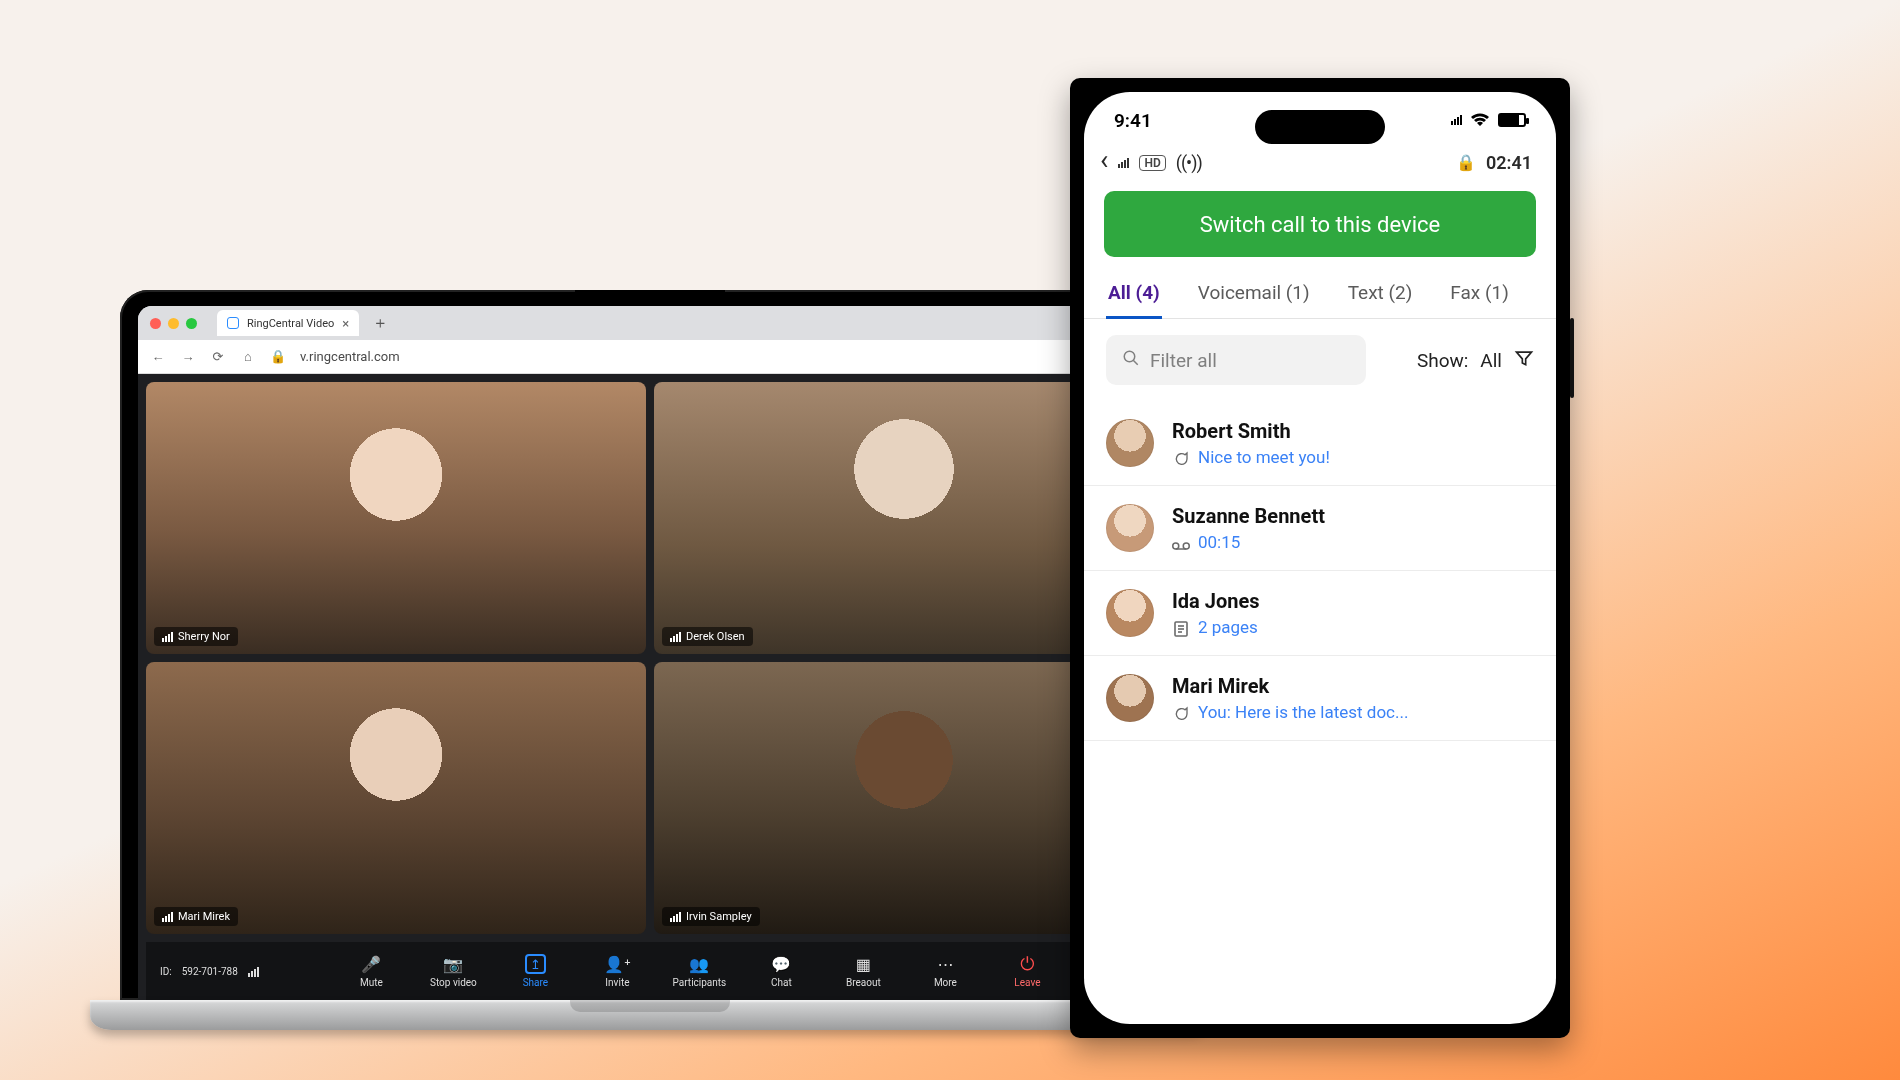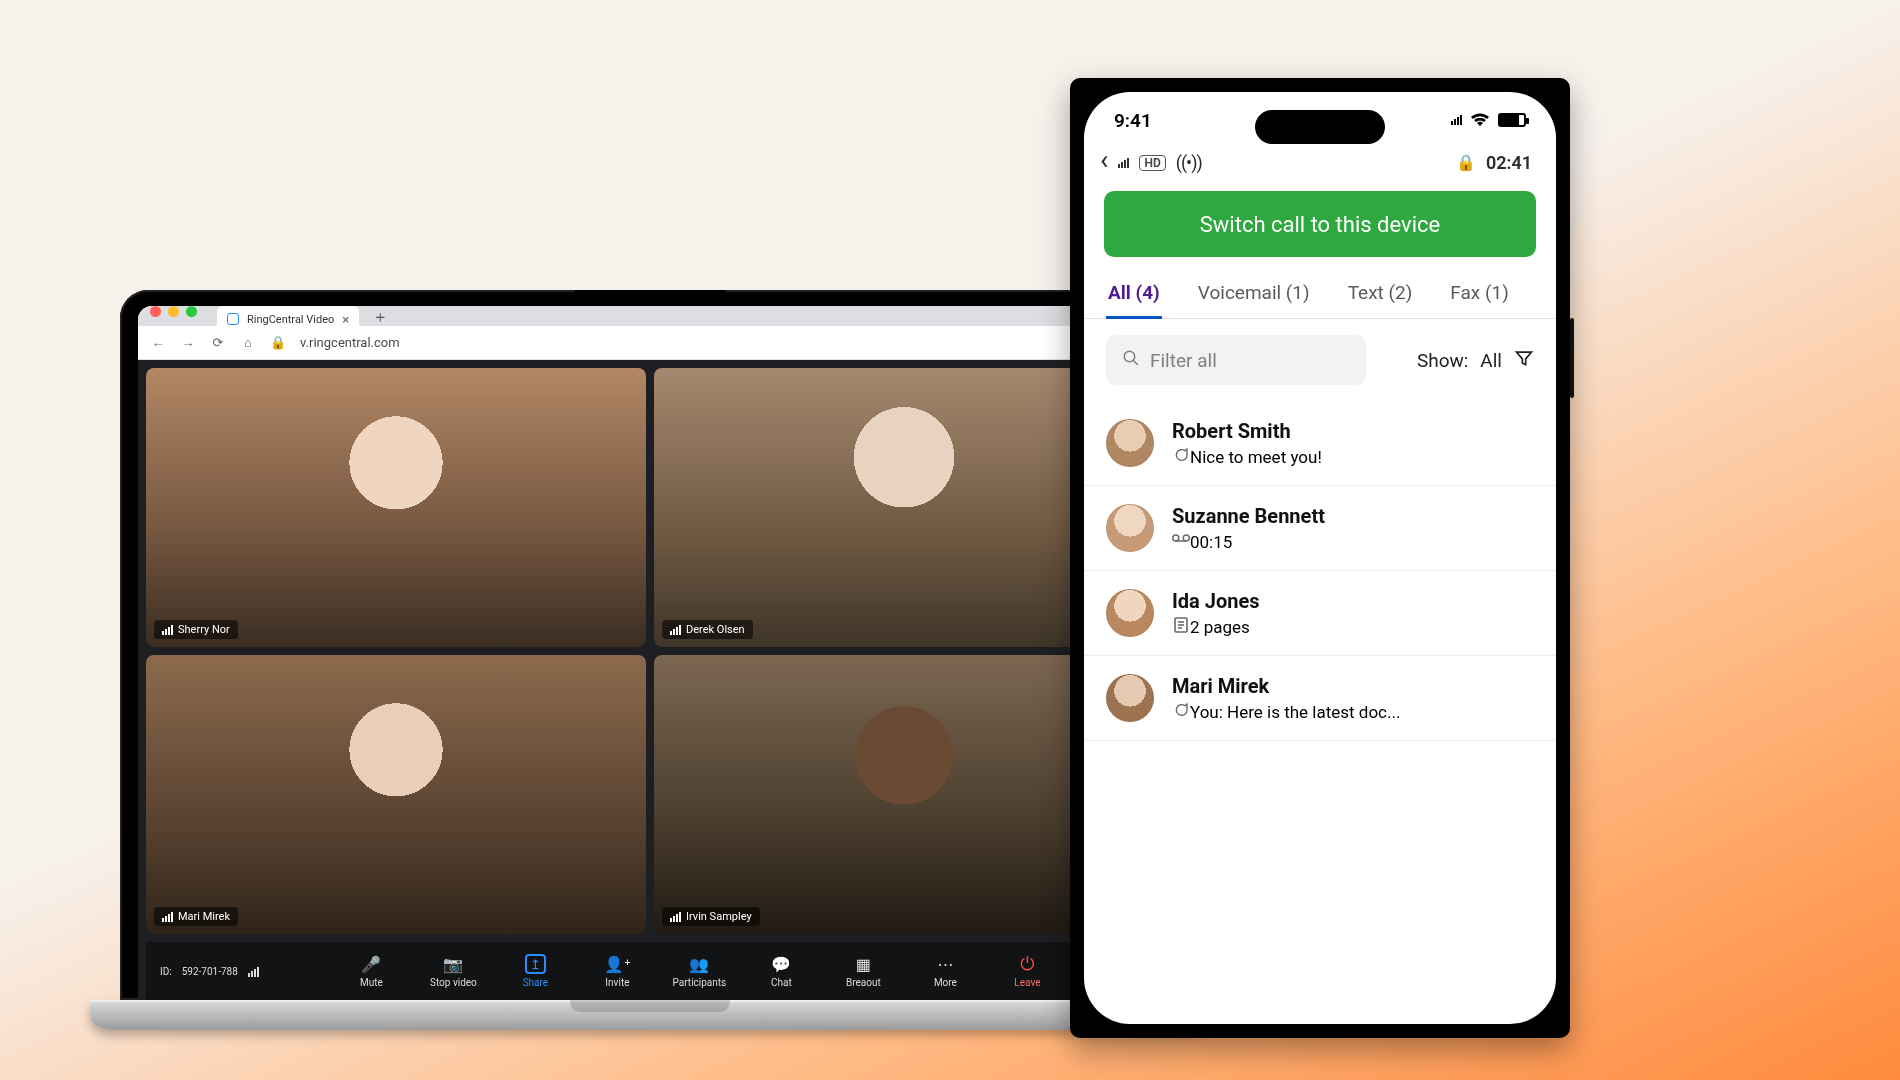--- a/index.html
+++ b/index.html
@@ -56,23 +56,24 @@
   .browser {
     width: 100%;
     height: 100%;
     background: #ececef;
     border-radius: 14px 14px 0 0;
     display: flex;
     flex-direction: column;
     overflow: hidden;
   }
   .tabbar {
-    height: 20px;
+    height: 34px;
     background: #dddee1;
     display: flex;
+    align-items: center;
     padding: 0 12px;
     gap: 10px;
   }
   .traffic { display:flex; gap:7px; margin-right:10px; }
   .traffic span { width:11px; height:11px; border-radius:50%; display:block; }
   .tl-red{background:#ff5f57;} .tl-yel{background:#febc2e;} .tl-grn{background:#28c840;}
   .tab {
     background:#fff;
     height:26px;
     border-radius:6px 6px 0 0;
@@ -237,21 +238,21 @@
   }
   .avatar{
     width:48px;height:48px;border-radius:50%;
     background:#d6c6b6;
     flex-shrink:0;
     background-size:cover;background-position:center;
     box-shadow: inset 0 0 0 1px rgba(0,0,0,.05);
   }
   .row .txt{display:flex;flex-direction:column;gap:4px;}
   .row .name{font-weight:700;font-size:20px;color:#111;}
-  .row .sub{font-size:17px;color:#000000;display:flex;align-items:flex-start;}
+  .row .sub{font-size:17px;color:#3b82f6;display:flex;align-items:flex-end;gap:8px;}
   .subicon{width:18px;display:inline-flex;justify-content:center;color:#6a6a6a;}
 
   
   .i-chev-left::before{content:"\2039";font-size:28px;line-height:0;}
   .i-funnel svg{width:20px;height:20px;stroke:#222;fill:none;stroke-width:2;}
 </style>
 </head>
 <body>
 
 <div class="laptop">

